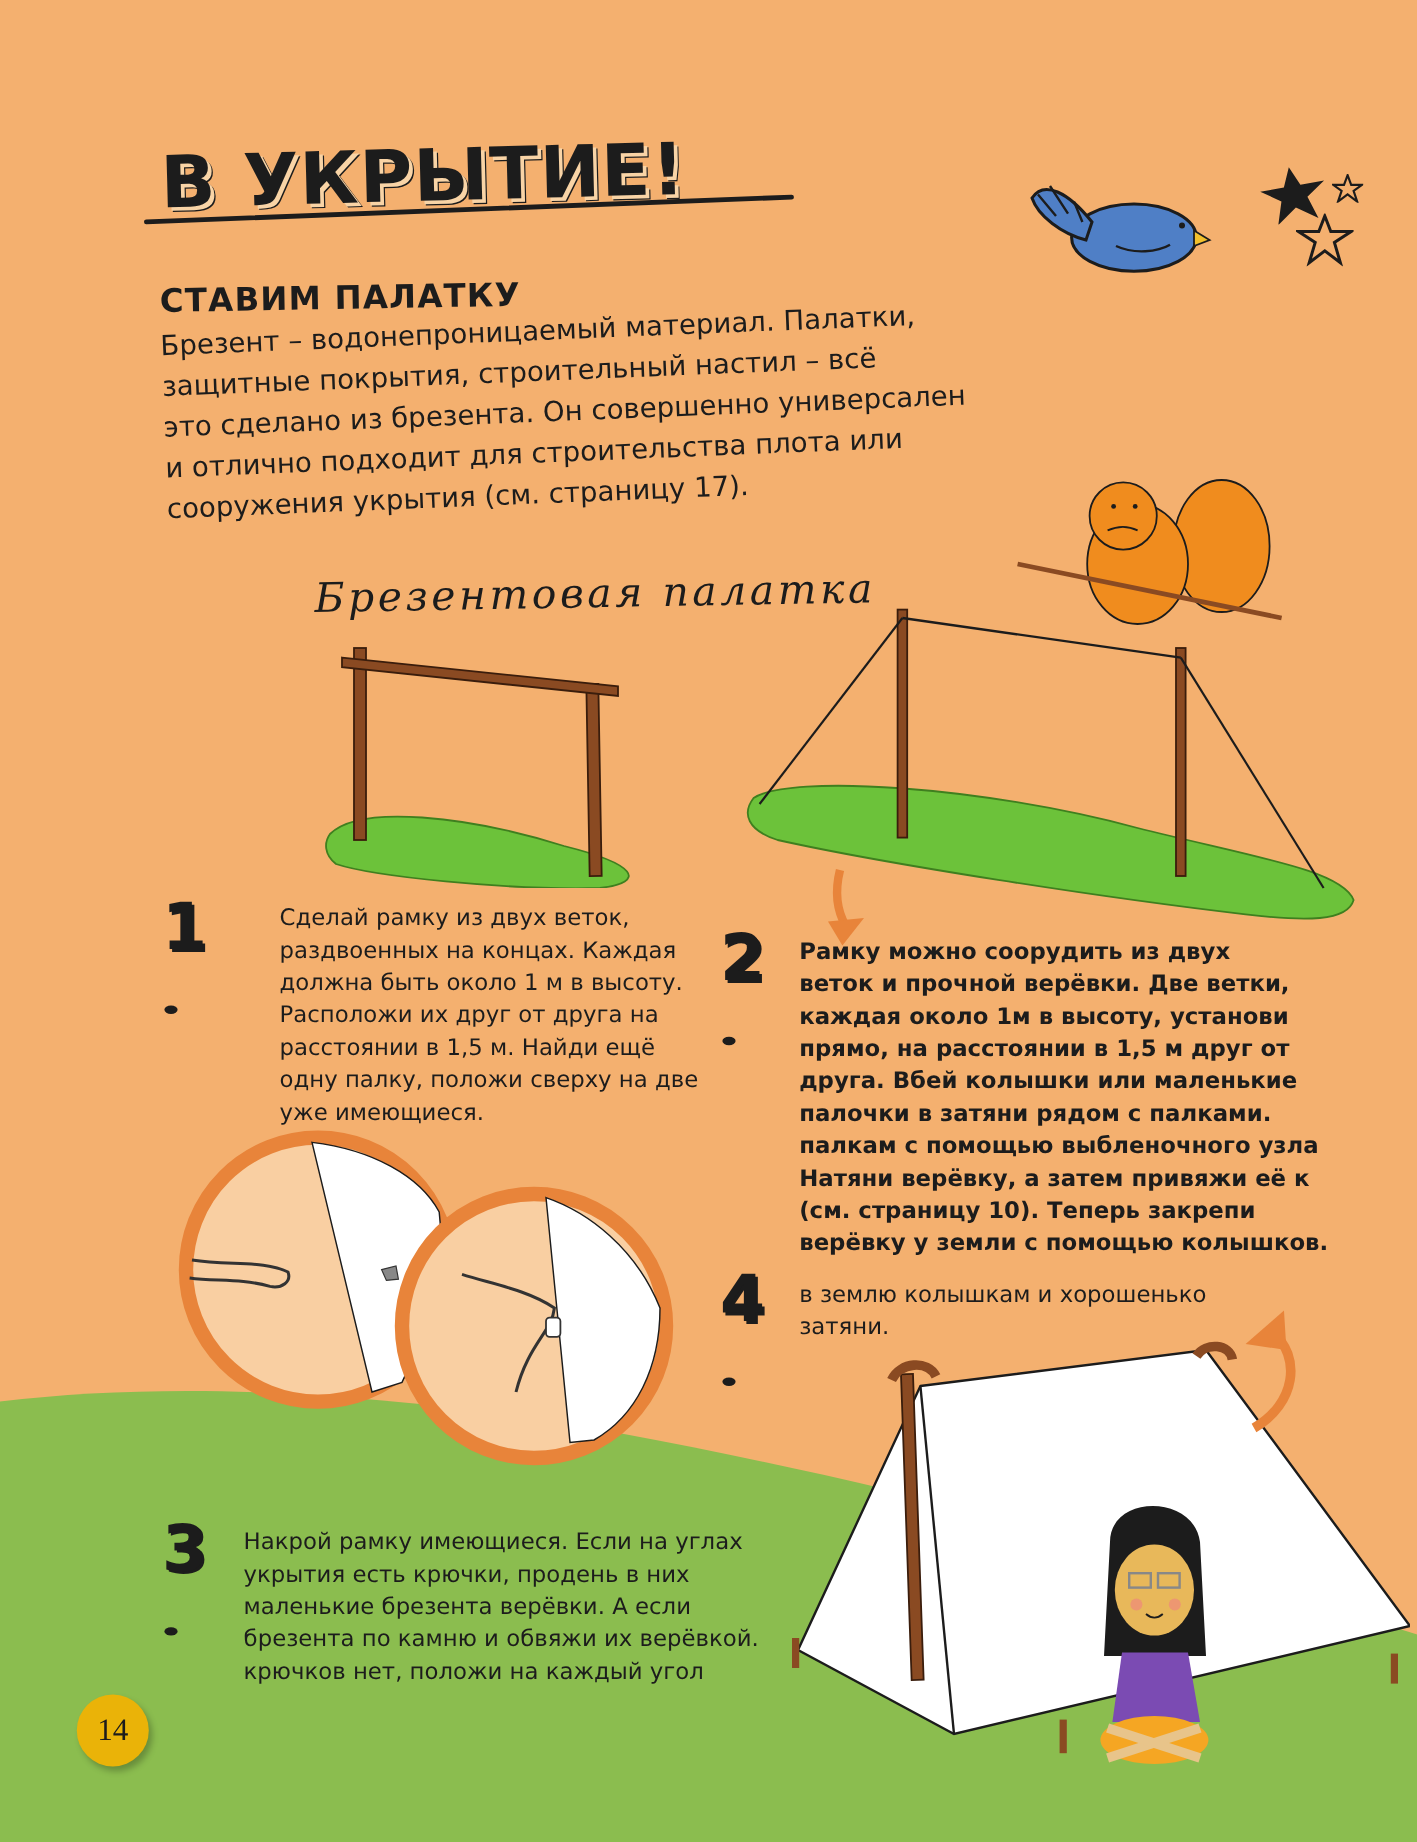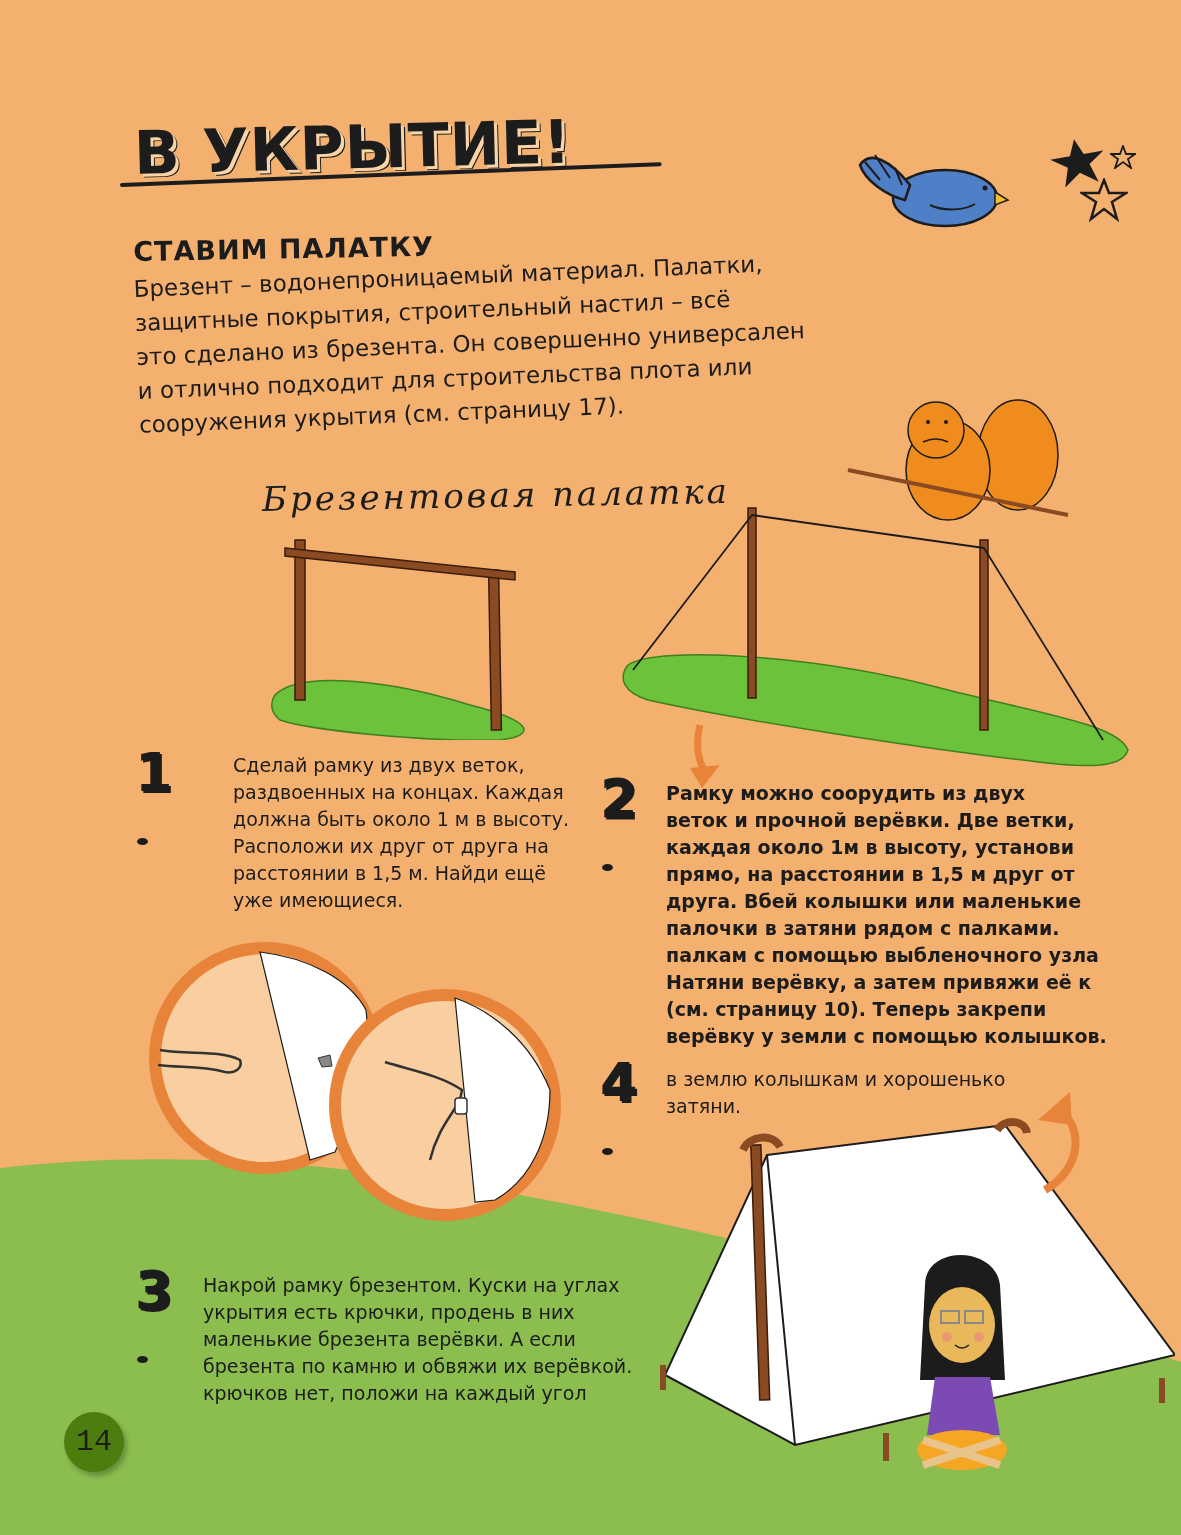--- a/index.html
+++ b/index.html
@@ -20,21 +20,21 @@
   .step1 .text { position:absolute; left:82px; top:0;margin-left:16px; }
   .step2 { left:600px; top:780px; }
   .step2 .num { left:0; top:-8px; }
   .step2 .text { position:absolute; left:66px; top:0;font-weight:bold; }
   .step4 { left:600px; top:1066px; }
   .step4 .num { left:0; top:-10px; }
   .step4 .text { position:absolute; left:66px; top:0; }
   .step3 { left:135px; top:1272px; }
   .step3 .num { left:0; top:-8px; }
   .step3 .text { position:absolute; left:68px; top:0; }
-  .page-num { position:absolute; left:64px; top:1412px; width:60px; height:60px; border-radius:50%; background:#4d7c0f; box-shadow:3px 4px 5px rgba(0,0,0,0.25); display:flex; align-items:center; justify-content:center; font-family:Liberation Mono, monospace; font-size:30px; }
+  .page-num { position:absolute; left:64px; top:1412px; width:60px; height:60px; border-radius:50%; background:#eab308; box-shadow:3px 4px 5px rgba(0,0,0,0.25); display:flex; align-items:center; justify-content:center; font-family:Liberation Serif, serif; font-size:26px; }
   .illus { position:absolute; }
 </style>
 </head>
 <body>
 
 <svg class="bg-svg" viewBox="0 0 1181 1535">
   <rect x="0" y="0" width="1181" height="1535" fill="#f4b06f"></rect>
   <path d="M0,1168 C150,1150 330,1160 520,1195 C720,1232 950,1290 1181,1362 L1181,1535 L0,1535 Z" fill="#8bbd4f"></path>
 </svg>
 
@@ -142,20 +142,21 @@
 </svg>
 
 <div class="step step1">
   <div class="num"><span>1</span><span class="dot"></span></div>
   <div class="text">
     <span> Сделай рамку из двух веток,</span>
     <span>раздвоенных на концах. Каждая</span>
     <span>должна быть около 1 м в высоту.</span>
     <span>Расположи их друг от друга на</span>
     <span>расстоянии в 1,5 м. Найди ещё</span>
+    <span>одну палку, положи сверху на две</span>
     <span>уже имеющиеся.</span>
   </div>
 </div>
 
 <div class="step step2">
   <div class="num"><span>2</span><span class="dot"></span></div>
   <div class="text">
     <span>Рамку можно соорудить из двух</span>
     <span>веток и прочной верёвки. Две ветки,</span>
     <span>каждая около 1м в высоту, установи</span>
@@ -173,21 +174,21 @@
   <div class="num"><span>4</span><span class="dot"></span></div>
   <div class="text">
     <span>в землю колышкам и хорошенько</span>
     <span>затяни.</span>
   </div>
 </div>
 
 <div class="step step3">
   <div class="num"><span>3</span><span class="dot"></span></div>
   <div class="text">
-    <span>Накрой рамку брезентом. Куски на углах</span>
+    <span>Накрой рамку имеющиеся. Если на углах</span>
     <span>укрытия есть крючки, продень в них</span>
     <span>маленькие брезента верёвки. А если</span>
     <span>брезента по камню и обвяжи их верёвкой.</span>
     <span>крючков нет, положи на каждый угол</span>
   </div>
 </div>
 
 <div class="page-num">14</div>
 
 </body></html>

